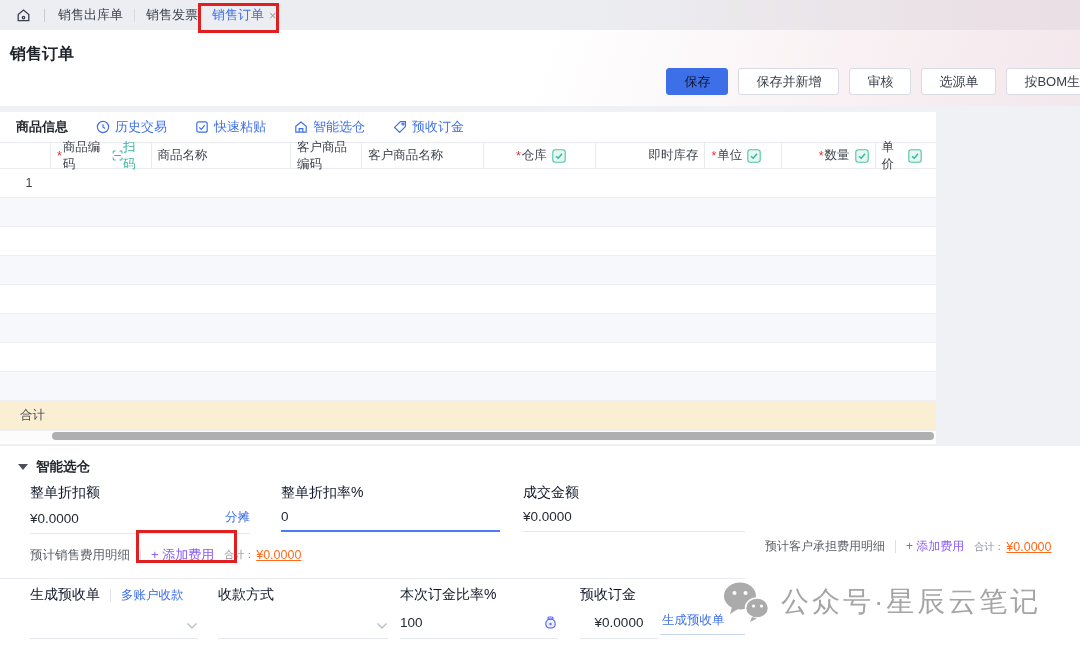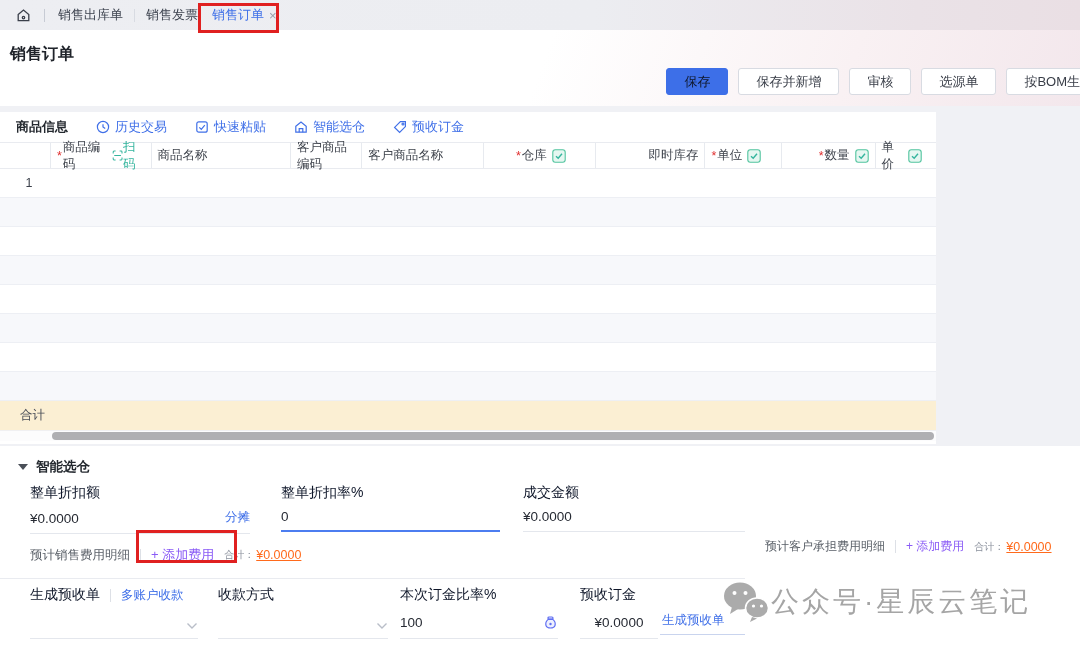--- a/index.html
+++ b/index.html
@@ -83,21 +83,21 @@
   .lab-line { display:flex; align-items:center; }
 
   .gen-link { position:absolute; left:662px; top:166px; color:#4070E8; font-size:12.5px; cursor:pointer; }
   .gen-underline { position:absolute; left:660px; top:188px; width:85px; height:1px; background:#C9D4EE; }
 
   
   .anno { position:absolute; border:3px solid #E02020; z-index:50; pointer-events:none; }
   .anno1 { left:198px; top:3px; width:81px; height:30px; }
   .anno2 { left:136px; top:530px; width:101px; height:33px; }
 
-  .watermark { position:absolute; left:722px; top:581px; display:flex; align-items:center; gap:1px; z-index:40; }
+  .watermark { position:absolute; left:722px; top:581px; display:flex; align-items:center; gap:11px; z-index:40; }
   .wm-text { font-size:28px; color:#A5A5A5; letter-spacing:3px; white-space:nowrap; }
 </style>
 </head>
 <body>
 
 <div class="topbar">
   <span class="home-ic">
     <svg width="15" height="15" viewBox="0 0 15 15" fill="none" stroke="#3A3F4A" stroke-width="1.3">
       <path d="M2.2 6.6 L7.5 2 L12.8 6.6 V12.6 H2.2 Z"></path>
         <circle cx="7.5" cy="9.6" r="1.2"></circle>

